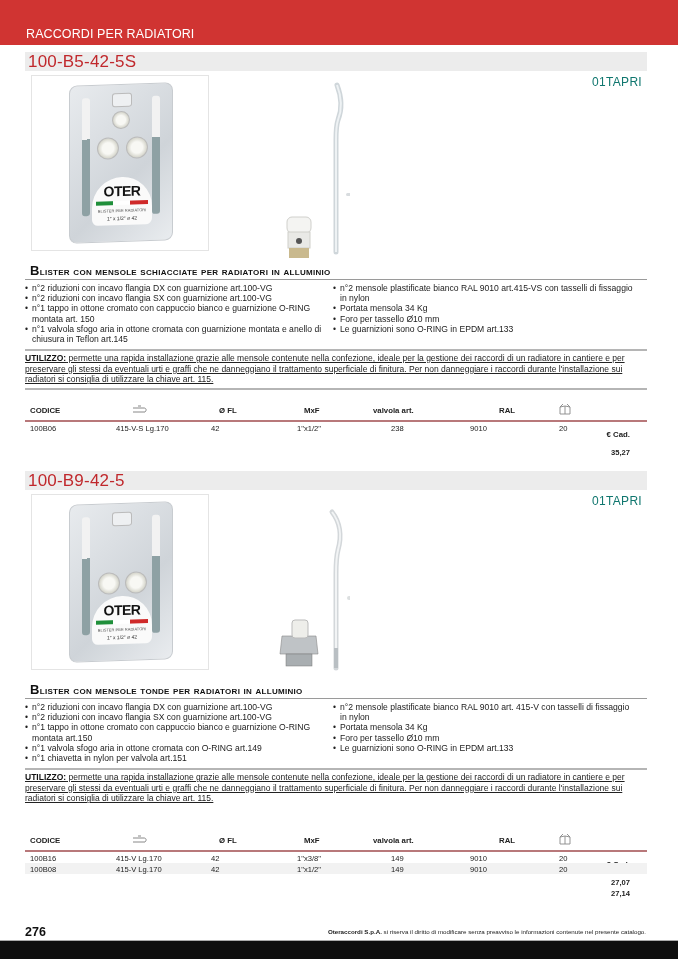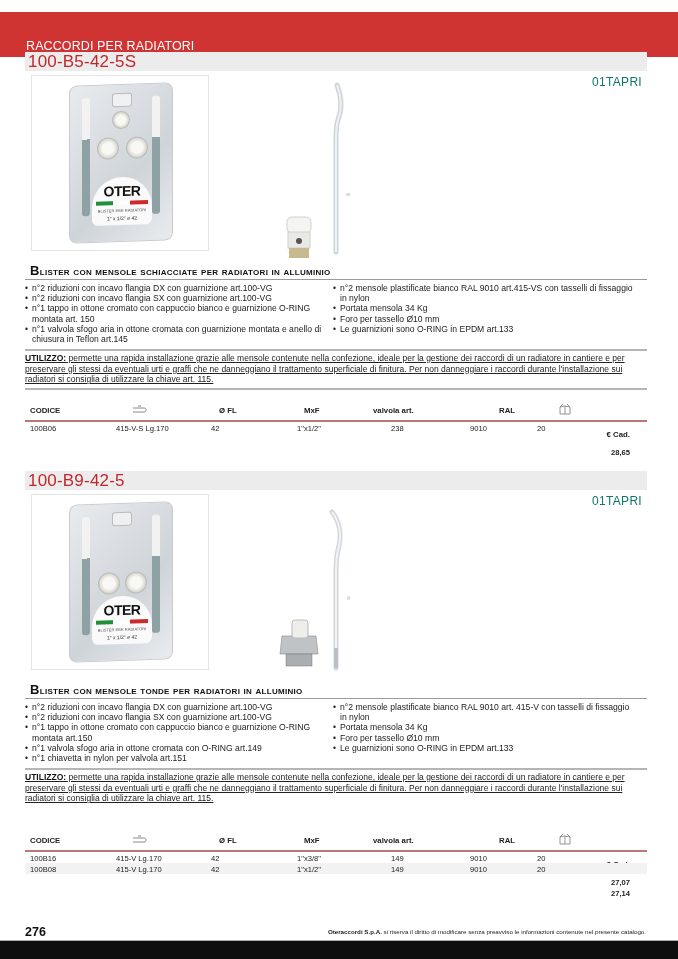--- a/index.html
+++ b/index.html
@@ -1,19 +1,19 @@
 <!DOCTYPE html>
 <html><head>
 <meta charset="utf-8">
 <style>
   * { box-sizing: border-box; margin: 0; padding: 0; }
   html, body { width: 678px; height: 959px; background: #ffffff; overflow: hidden; }
   body { font-family: "Liberation Sans", sans-serif; color: #222; position: relative; }
 
-  .topbar { position: absolute; left: 0; top: 0; width: 678px; height: 45px; background: #d03432; margin-top: 12px; }
+  .topbar { position: absolute; left: 0; top: 0; width: 678px; height: 45px; background: #d03432; }
   .topbar-title { position: absolute; left: 26px; top: 27px; color: #fff; font-size: 12.5px; font-weight: 400; letter-spacing: 0.1px; }
   .code-bar { position: absolute; left: 25px; width: 622px; height: 19px; background: #ececec; }
   .code-text { position: absolute; left: 3px; top: 0px; font-size: 17px; color: #c0282c; font-weight: 400; line-height: 19px; letter-spacing: 0.2px; }
   .catalog-code { position: absolute; right: 36px; font-size: 12px; color: #0f766e; letter-spacing: 0.3px; }
 
   .img-box { position: absolute; left: 31px; width: 178px; height: 176px; border: 1px solid #e4e4e4; background: #fff; }
   .blister { position: absolute; left: 37px; top: 8px; width: 104px; height: 158px; border-radius: 8px; background: linear-gradient(135deg,#e8ebee,#cfd4d9 60%,#e9ecef); border: 1px solid #c8ccd0; transform: skewY(-2deg); }
   .blister .hang { position: absolute; left: 42px; top: 8px; width: 20px; height: 14px; border: 1px solid #bbb; border-radius: 3px; background: #eef0f2; }
   .blister .bolt { position: absolute; top: 12px; width: 8px; height: 118px; background: linear-gradient(#f2f2f2 0 35%, #8ea1a4 35% 100%); border-radius: 3px; }
   .blister .bolt.l { left: 12px; } .blister .bolt.r { right: 12px; }
@@ -40,21 +40,21 @@
   .usage b { font-weight: 700; color: #111; }
 
   .tbl { position: absolute; left: 25px; width: 622px; font-size: 7.6px; color: #222; }
   .tbl .hdr { position: relative; height: 22px; border-bottom: 2px solid #b8787a; font-weight: 700; font-size: 7.8px; }
   .tbl .row { position: relative; height: 11px; }
   .tbl .row.alt { background: #f2f2f2; }
   .tbl .c { position: absolute; top: 50%; transform: translateY(-50%); white-space: nowrap; }
   .c0 { left: 5px; } .c1 { left: 89px; } .c2 { left: 196px; } .c3 { left: 272px; } .c4 { left: 350px; }
   .c5 { left: 445px; } .c6 { left: 534px; } .c7 { right: 17px; margin-top: 24px; }
   .hdr .c1 { left: 107px; } .hdr .c2 { left: 194px; } .hdr .c3 { left: 279px; } .hdr .c4 { left: 348px; } .hdr .c5 { left: 474px; } .hdr .c6 { left: 533px; }
-  .row .c1 { left: 91px; } .row .c2 { left: 186px; } .row .c3 { left: 272px; } .row .c4 { left: 366px; } .row .c5 { left: 445px; } .row .c6 { left: 512px; }
+  .row .c1 { left: 91px; } .row .c2 { left: 186px; } .row .c3 { left: 272px; } .row .c4 { left: 366px; } .row .c5 { left: 445px; } .row .c6 { left: 534px; }
   .row .c7 { font-weight: 700; }
 
   .footer-page { position: absolute; left: 25px; top: 925px; font-size: 12.5px; font-weight: 700; color: #111; }
   .footer-note { position: absolute; right: 32px; top: 928px; font-size: 6.2px; color: #222; }
   .footer-note b { font-weight: 700; }
   .footer-line { position: absolute; left: 0; top: 940px; width: 678px; height: 1px; background: #aaa; }
   .footer-bar { position: absolute; left: 0; top: 941px; width: 678px; height: 18px; background: #0e0e0e; }
 </style>
 </head>
 <body>
@@ -142,21 +142,21 @@
       <span class="c c7">€ Cad.</span>
     </div>
     <div class="row">
       <span class="c c0">100B06</span>
       <span class="c c1">415-V-S Lg.170</span>
       <span class="c c2">42</span>
       <span class="c c3">1"x1/2"</span>
       <span class="c c4">238</span>
       <span class="c c5">9010</span>
       <span class="c c6">20</span>
-      <span class="c c7">28,65</span>
+      <span class="c c7">35,27</span>
     </div>
   </div>
 </div>
 
 <div>
   <div class="code-bar" style="top:471px;">
     <div class="code-text">100-B9-42-5</div>
   </div>
   <div class="catalog-code" style="top:494px;">01TAPRI</div>
 

